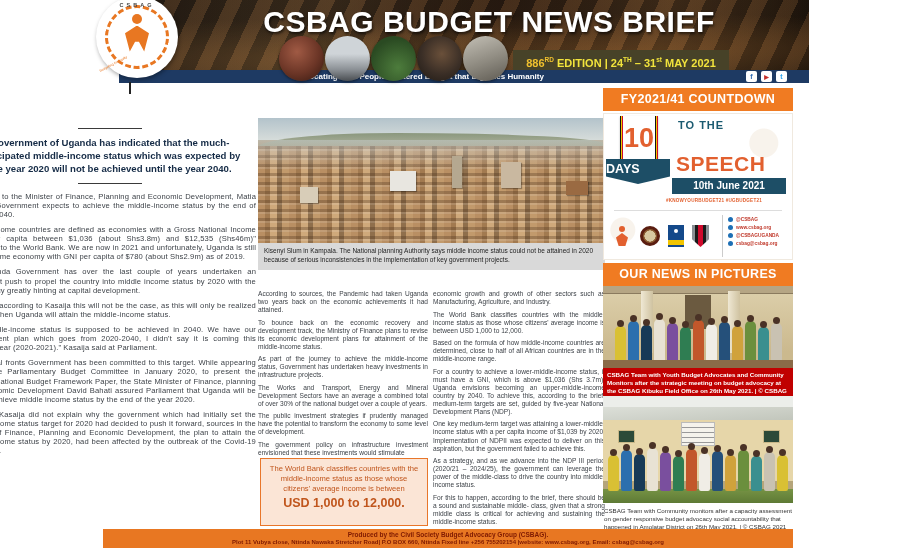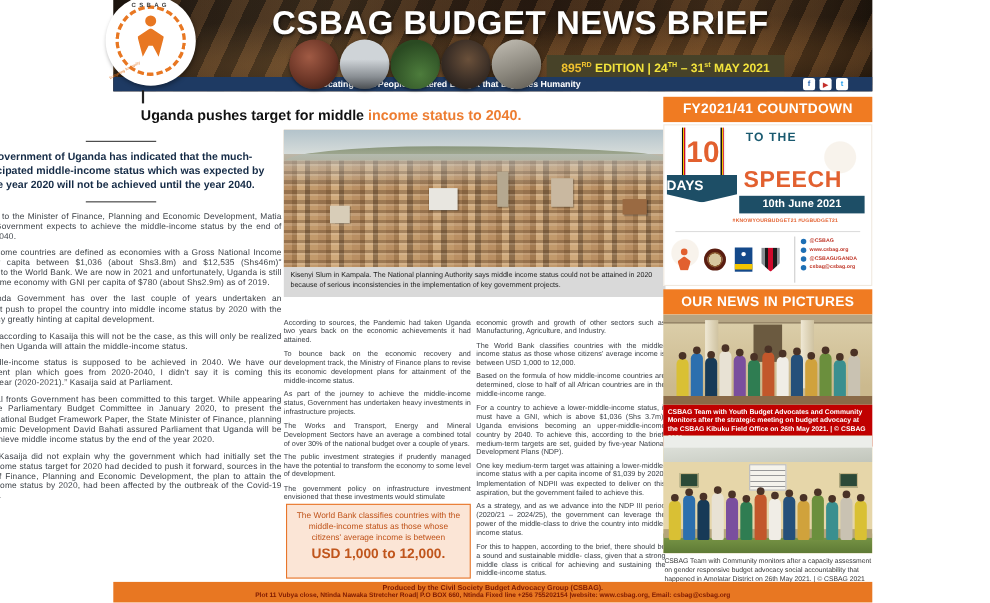--- a/index.html
+++ b/index.html
@@ -1,21 +1,21 @@
 <!DOCTYPE html>
 <html><head>
 <meta charset="utf-8">
 <style>
   * { margin:0; padding:0; box-sizing:border-box; }
   html,body { background:#fff; }
   body { font-family:"Liberation Sans", sans-serif; }
   .page { position:relative; width:900px; height:548px; background:#fff; overflow:hidden; }
 
   
-  .masthead { position:absolute; left:103px; top:0; width:690px; height:83px; z-index:1;
+  .masthead { position:absolute; left:119px; top:0; width:690px; height:83px; z-index:1;
     background:
       repeating-linear-gradient(115deg, rgba(0,0,0,.22) 0 14px, rgba(150,100,55,.22) 14px 28px),
       radial-gradient(ellipse at 75% 60%, rgba(130,85,40,.55), transparent 52%),
       radial-gradient(ellipse at 28% 72%, rgba(150,105,55,.45), transparent 48%),
       radial-gradient(ellipse at 55% 15%, rgba(50,32,20,.7), transparent 60%),
       linear-gradient(100deg, #241a12, #4a3a26 30%, #2a1d12 55%, #573d22 78%, #1d140c);
   }
   .nb-title { position:absolute; left:110px; top:5px; width:520px; text-align:center;
     color:#fff; font-size:30px; font-weight:800; letter-spacing:.5px; white-space:nowrap;
     text-shadow:1px 2px 3px rgba(0,0,0,.65); }
@@ -188,42 +188,41 @@
 
   <header class="masthead">
     <h1 class="nb-title">CSBAG BUDGET NEWS BRIEF</h1>
     <div class="photo-strip">
       <span class="hc hc1"></span>
       <span class="hc hc2"></span>
       <span class="hc hc3"></span>
       <span class="hc hc4"></span>
       <span class="hc hc5"></span>
     </div>
-    <div class="edition-bar"><span class="gold">895</span><sup class="gold">RD</sup><span> EDITION | 24</span><sup>TH</sup><span> – 31</span><sup>st</sup><span> MAY 2021</span></div>
+    <div class="edition-bar"><span class="gold">886</span><sup class="gold">RD</sup><span> EDITION | 24</span><sup>TH</sup><span> – 31</span><sup>st</sup><span> MAY 2021</span></div>
     <div class="tagline-bar">
       <span class="tagline">Advocating for a People Centered Budget that Dignifies Humanity</span>
       <span class="socials">
         <span class="soc fb">f</span>
         <span class="soc yt">▶</span>
         <span class="soc tw">t</span>
       </span>
     </div>
   </header>
 
   <div class="logo-circle">
     <div class="logo-ring"></div>
     <div class="logo-head"></div>
     <div class="logo-body"></div>
     <div class="logo-word">CSBAG</div>
     <div class="logo-tag">budgeting for equity</div>
   </div>
 
   <div class="page-marker"></div>
 
-  <h2 class="headline"><span class="h-black">Uganda pushes target for middle </span><span class="h-orange">income status to 2040.</span></h2>
 
   <aside class="left-col">
     <hr class="lc-div">
     <p class="lc-intro">Government of Uganda has indicated that the much-anticipated middle-income status which was expected by the year 2020 will not be achieved until the year 2040.</p>
     <hr class="lc-div2">
     <div class="plist">
         <p>According to the Minister of Finance, Planning and Economic Development, Matia Kasaija, Government expects to achieve the middle-income status by the end of the year 2040.</p>
         <p>Middle income countries are defined as economies with a Gross National Income (GNI) per capita between $1,036 (about Shs3.8m) and $12,535 (Shs46m)" according to the World Bank. We are now in 2021 and unfortunately, Uganda is still a low-income economy with GNI per capita of $780 (about Shs2.9m) as of 2019.</p>
         <p>The Uganda Government has over the last couple of years undertaken an investment push to propel the country into middle income status by 2020 with the fiscal policy greatly hinting at capital development.</p>
         <p>However, according to Kasaija this will not be the case, as this will only be realized in 2040, when Uganda will attain the middle-income status.</p>

